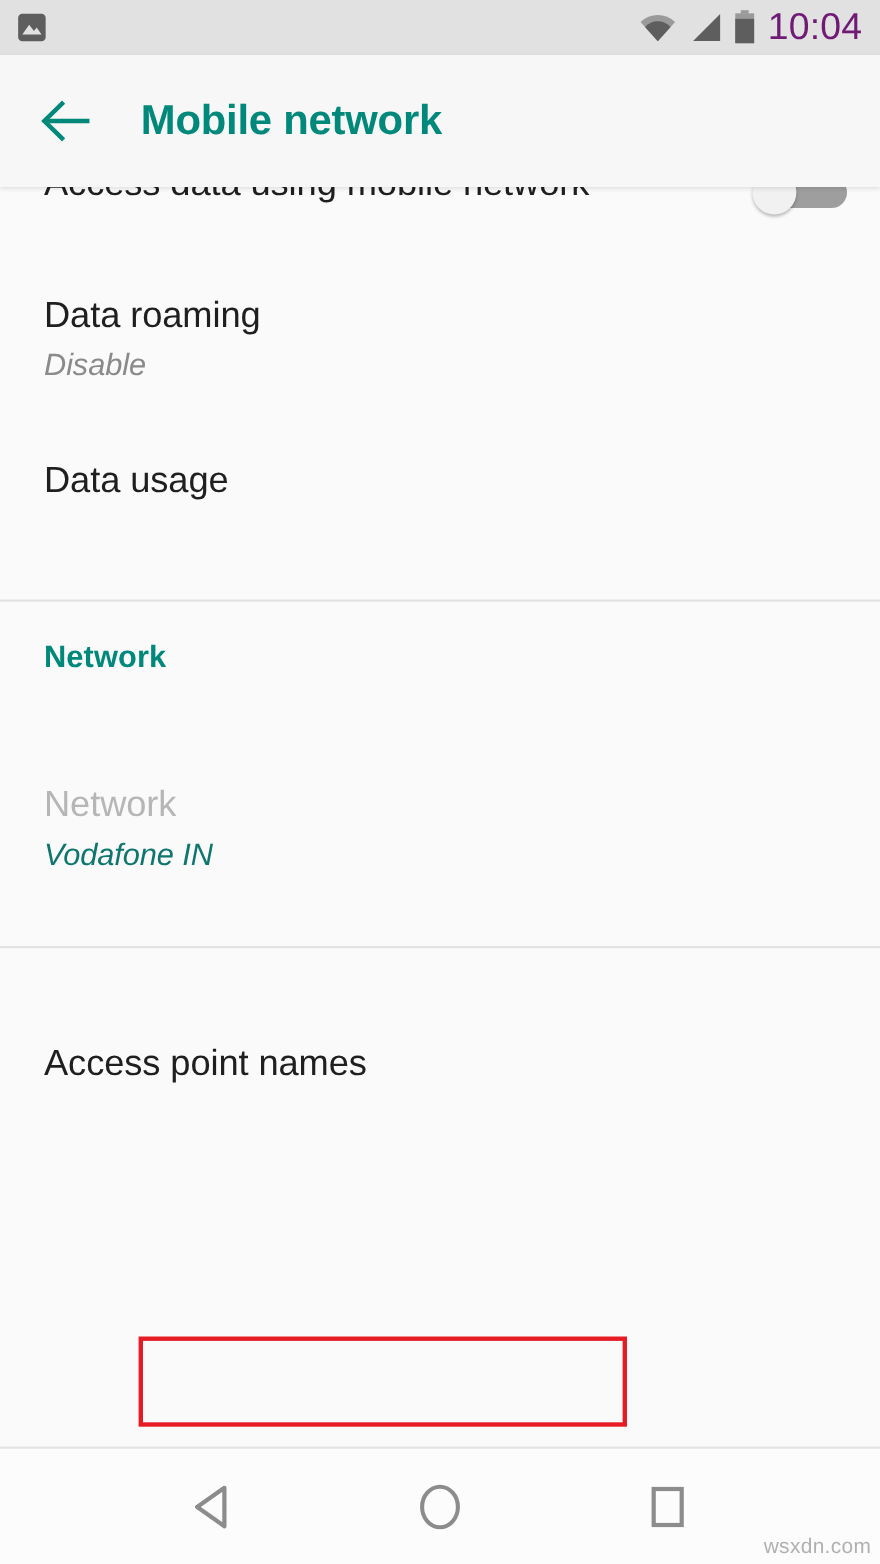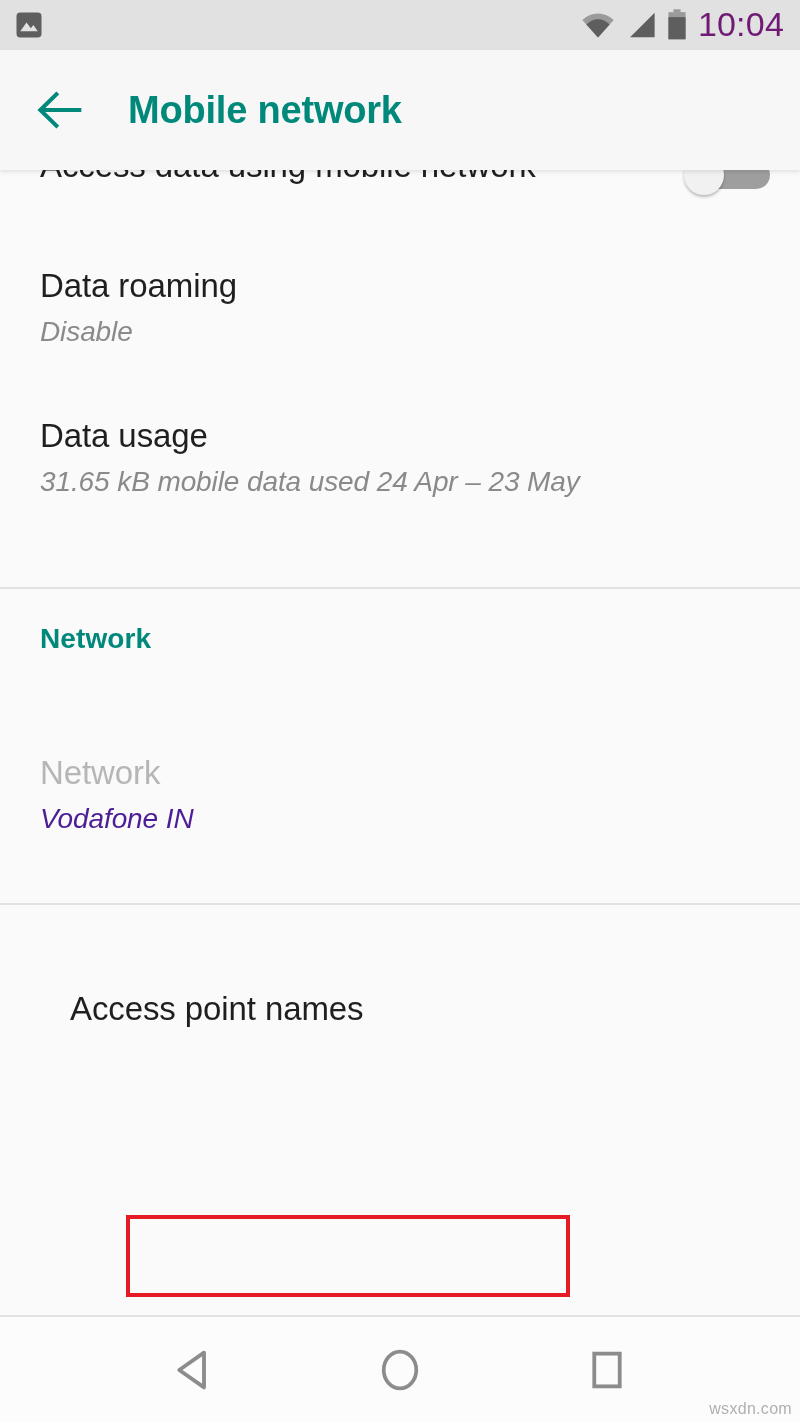--- a/index.html
+++ b/index.html
@@ -118,21 +118,21 @@
   }
   .pref-title.disabled { color: #b6b6b6; }
   .pref-summary {
     font-size: 28px;
     color: #8a8a8a;
     line-height: 1.28;
     margin-top: 7px;
     letter-spacing: -0.1px;
     font-style: italic;
   }
-  .pref-summary.disabled { color: #4c1d95; }
+  .pref-summary.disabled { color: #0f766e; }
 
   
   .switch {
     position: relative;
     width: 86px;
     height: 50px;
     flex: 0 0 auto;
     margin-left: 16px;
     margin-top: 4px;
     cursor: pointer;
@@ -172,21 +172,20 @@
     color: #00897b;
     letter-spacing: 0.1px;
   }
   .spacer-sm { height: 22px; }
   .spacer-md { height: 44px; }
 
   
   #apn-row {
     position: relative;
     padding: 40px 30px 52px 40px;
-    margin-left: 30px;
   }
   #apn-highlight {
     position: absolute;
     left: 126px;
     top: 1215px;
     width: 444px;
     height: 82px;
     border: 4px solid #e51c23;
     box-sizing: border-box;
     pointer-events: none;
@@ -213,21 +212,21 @@
     height: 90px;
     display: flex;
     align-items: center;
     justify-content: center;
     cursor: pointer;
   }
   #watermark {
     position: absolute;
     right: 8px;
     bottom: 4px;
-    font-size: 16px;
+    font-size: 19px;
     color: #b0b0b0;
     letter-spacing: 0.3px;
     font-family: "Liberation Sans", sans-serif;
   }
 </style>
 </head>
 <body>
 
 <div id="phone">
 
@@ -293,21 +292,20 @@
           <div class="pref-title">Data roaming</div>
           <div class="pref-summary">Disable</div>
         </div>
       </div>
 
       <div class="spacer-sm"></div>
 
       <div class="pref-row">
         <div class="pref-texts">
           <div class="pref-title">Data usage</div>
-          <div class="pref-summary">31.65 kB mobile data used 24 Apr – 23 May</div>
         </div>
       </div>
 
       <div class="spacer-sm"></div>
 
 
       <div class="spacer-md"></div>
       <div class="divider"></div>
 
       <div class="section-header">Network</div>

